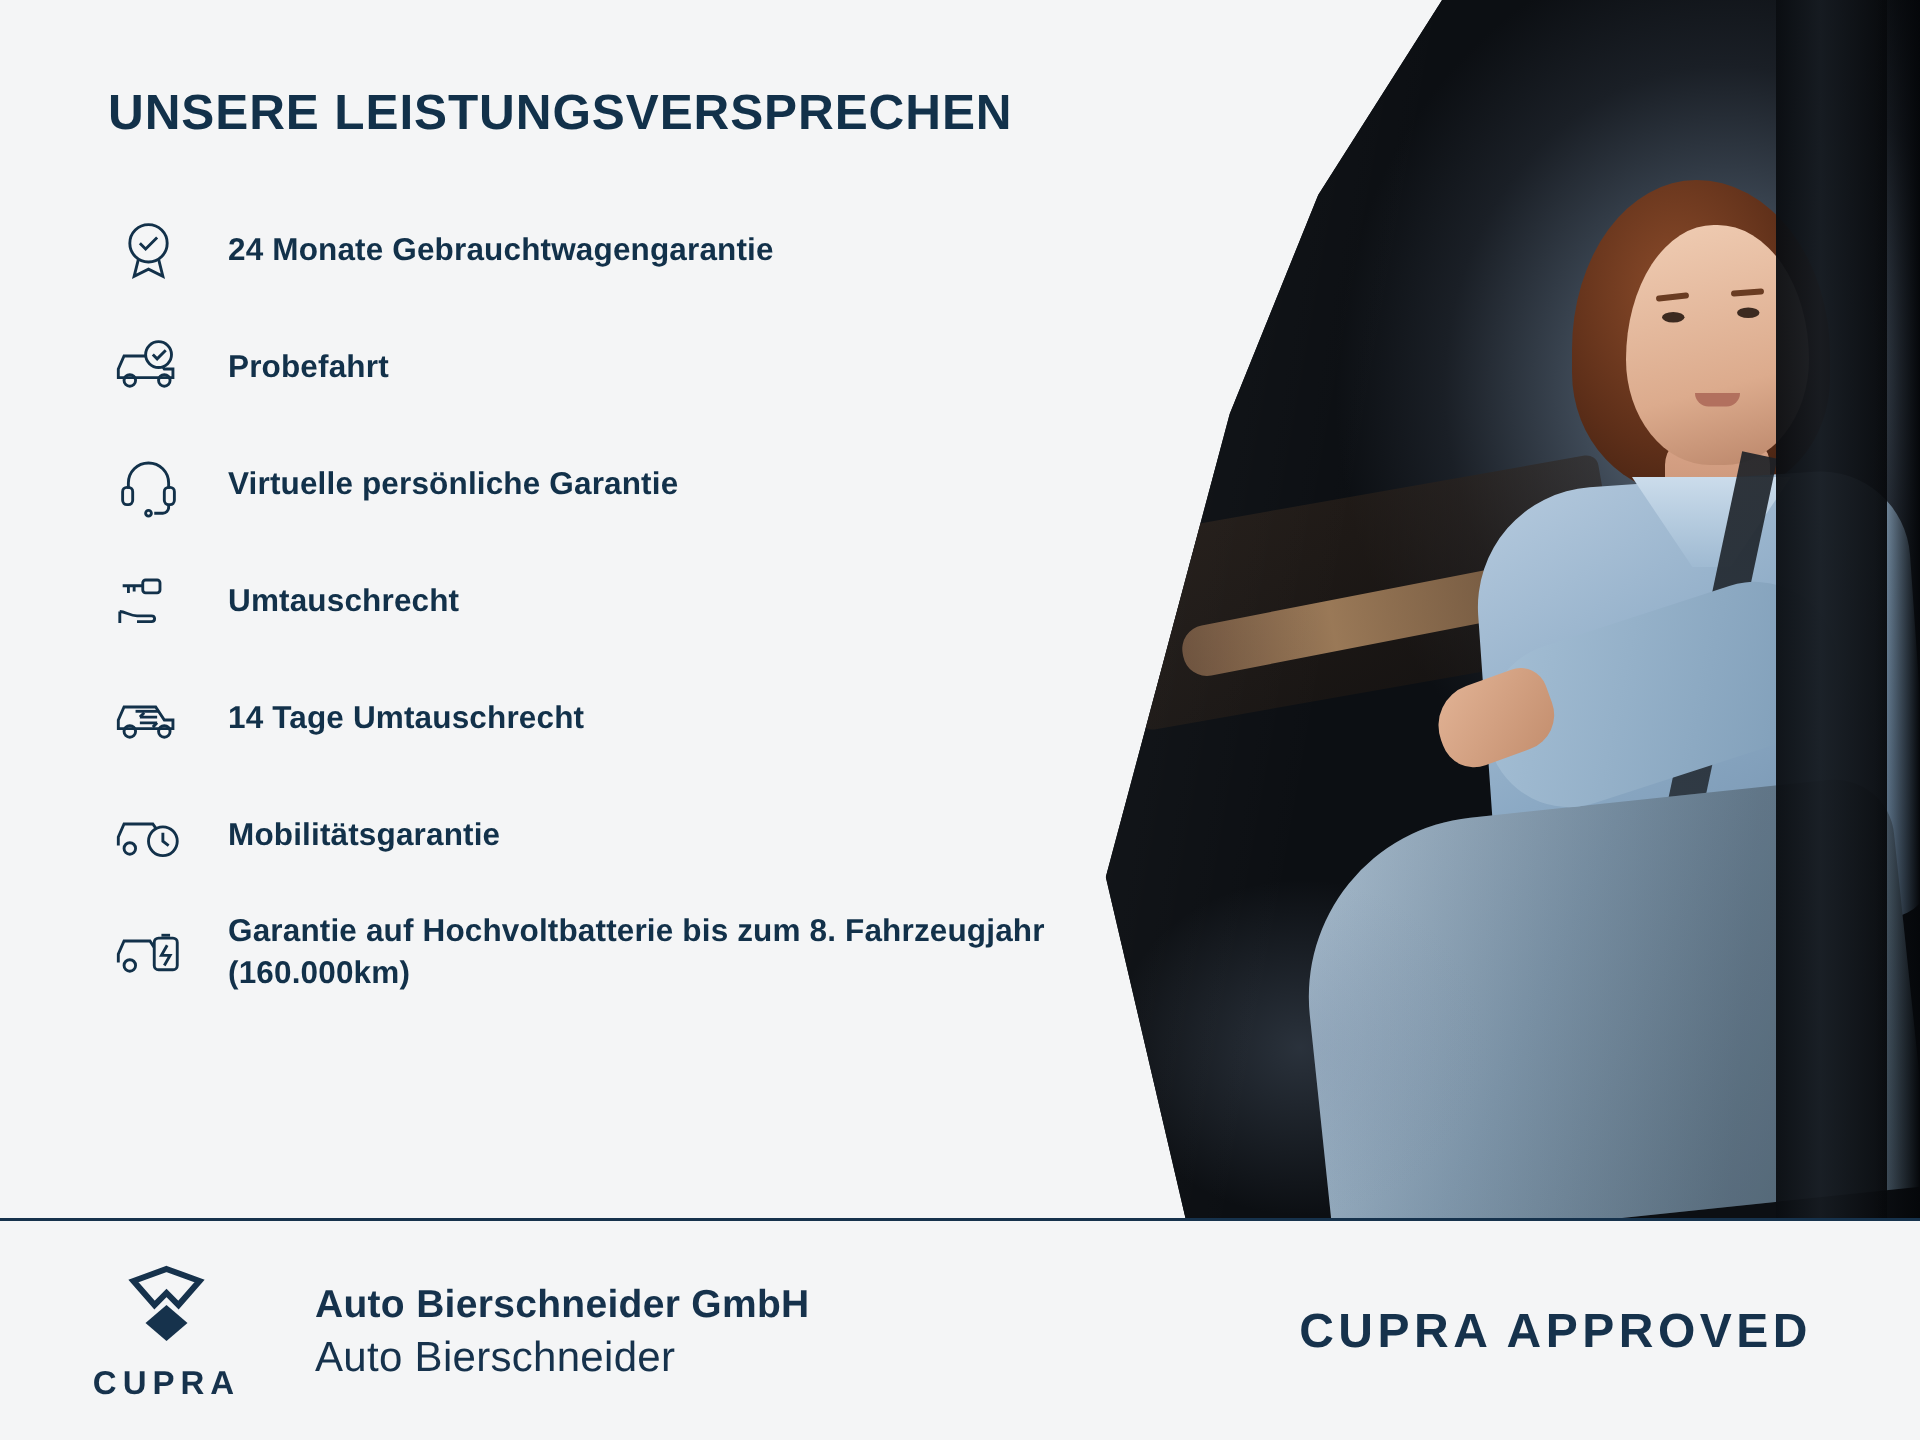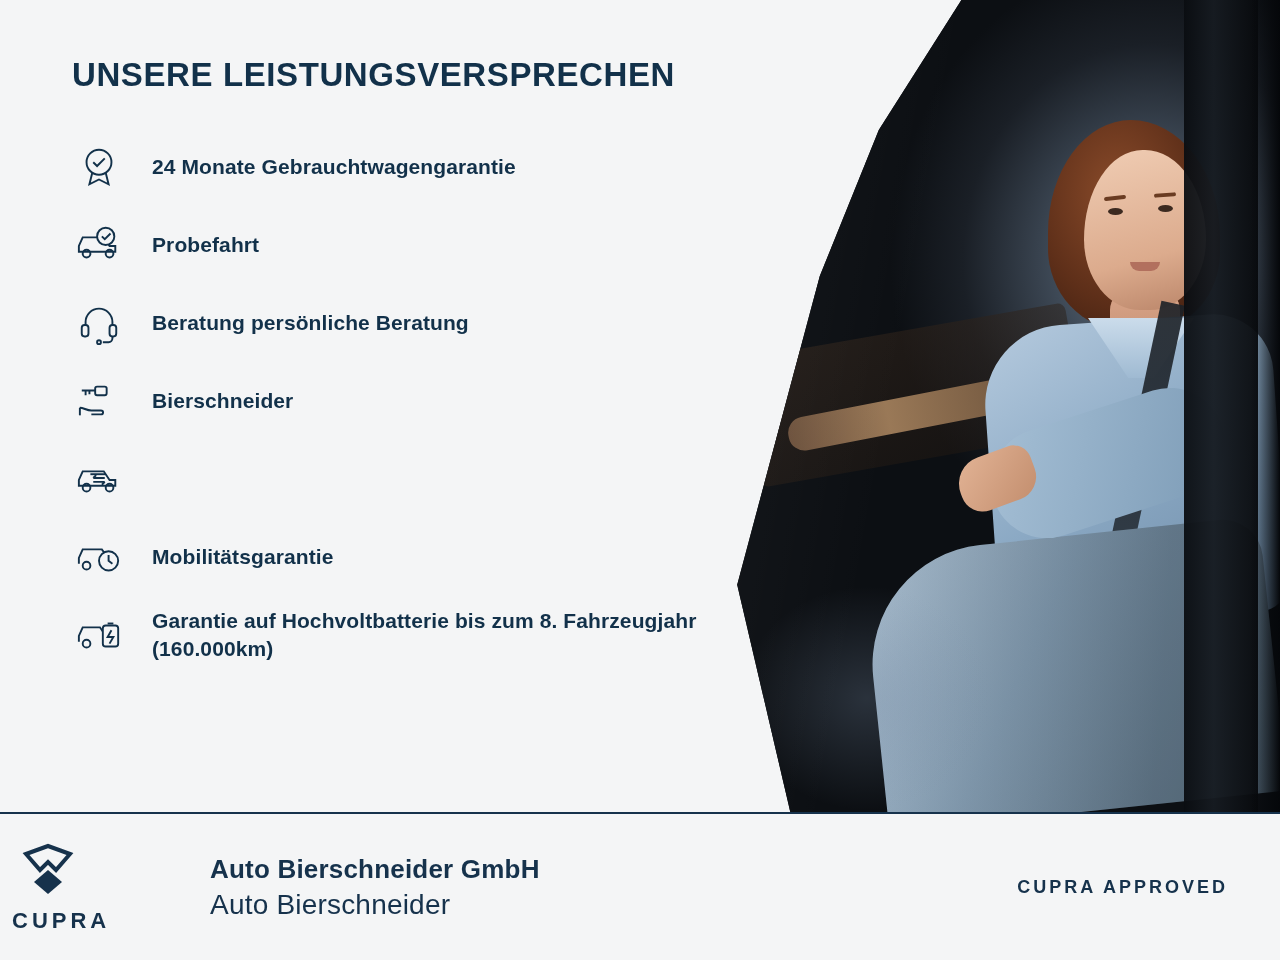--- a/index.html
+++ b/index.html
@@ -232,21 +232,21 @@
     background: #f4f5f6;
     border-top: 2px solid #16324c;
     display: flex;
     align-items: center;
   }
   .brand-mark {
     width: 210px;
     min-width: 210px;
     display: flex;
     flex-direction: column;
-    align-items: flex-start;
+    align-items: center;
     justify-content: center;
     color: #16324c;
     padding-left: 12px;
   }
   .brand-mark .cupra-word {
     font-size: 22px;
     font-weight: 700;
     letter-spacing: 4px;
     margin-top: 4px;
   }
@@ -262,22 +262,22 @@
     font-weight: 700;
     letter-spacing: .2px;
     margin-bottom: 4px;
   }
   .dealer-line2 {
     font-size: 28px;
     font-weight: 400;
     letter-spacing: .2px;
   }
   .approved {
-    padding-right: 52px;
-    font-size: 18px;
+    padding-right: 72px;
+    font-size: 32px;
     font-weight: 700;
     letter-spacing: 3px;
     color: #16324c;
     white-space: nowrap;
   }
 </style>
 </head>
 <body>
 
 <div class="page">
@@ -341,45 +341,46 @@
       <div class="feature">
         <span class="feature-icon">
           <svg width="46" height="46" viewBox="0 0 48 48" fill="none" stroke="currentColor" stroke-width="2">
             <path d="M10 27v-4a14 14 0 0128 0v4"></path>
             <rect x="6" y="26" width="7" height="12" rx="3"></rect>
             <rect x="35" y="26" width="7" height="12" rx="3"></rect>
             <path d="M38 38v2a4 4 0 01-4 4h-6"></path>
             <circle cx="24" cy="44" r="2"></circle>
           </svg>
         </span>
-        <span class="feature-label">Beratung persönliche Beratung</span>
+        <span class="feature-label">Virtuelle persönliche Garantie</span>
       </div>
 
       <div class="feature">
         <span class="feature-icon">
           <svg width="50" height="44" viewBox="0 0 52 46" fill="none" stroke="currentColor" stroke-width="2">
             <rect x="22" y="8" width="12" height="9" rx="2"></rect>
             <path d="M22 12H8M12 12v5M16 12v4"></path>
             <path d="M6 30c4 0 7 3 12 3h10c3 0 3 4 0 4H18"></path>
             <path d="M6 30v8"></path>
           </svg>
         </span>
-        <span class="feature-label">Bierschneider</span>
+        <span class="feature-label">Umtauschrecht</span>
       </div>
 
       <div class="feature">
         <span class="feature-icon">
           <svg width="50" height="46" viewBox="0 0 52 48" fill="none" stroke="currentColor" stroke-width="2">
             <path d="M5 31v-6l4-9h22l6 9h6v6H5z"></path>
             <circle cx="13" cy="33" r="4"></circle>
             <circle cx="37" cy="33" r="4"></circle>
             <path d="M17 19h16"></path>
             <path d="M20 23h12M20 23l3-3M32 27H20M32 27l-3 3"></path>
           </svg>
         </span>
+        <span class="feature-label">14 Tage Umtauschrecht</span>
       </div>
 
       <div class="feature">
         <span class="feature-icon">
           <svg width="50" height="46" viewBox="0 0 52 48" fill="none" stroke="currentColor" stroke-width="2">
             <path d="M5 31v-6l4-9h20l5 7"></path>
             <circle cx="13" cy="33" r="4"></circle>
             <circle cx="36" cy="28" r="10" fill="#f4f5f6"></circle>
             <path d="M36 22v6l4 3"></path>
           </svg>

